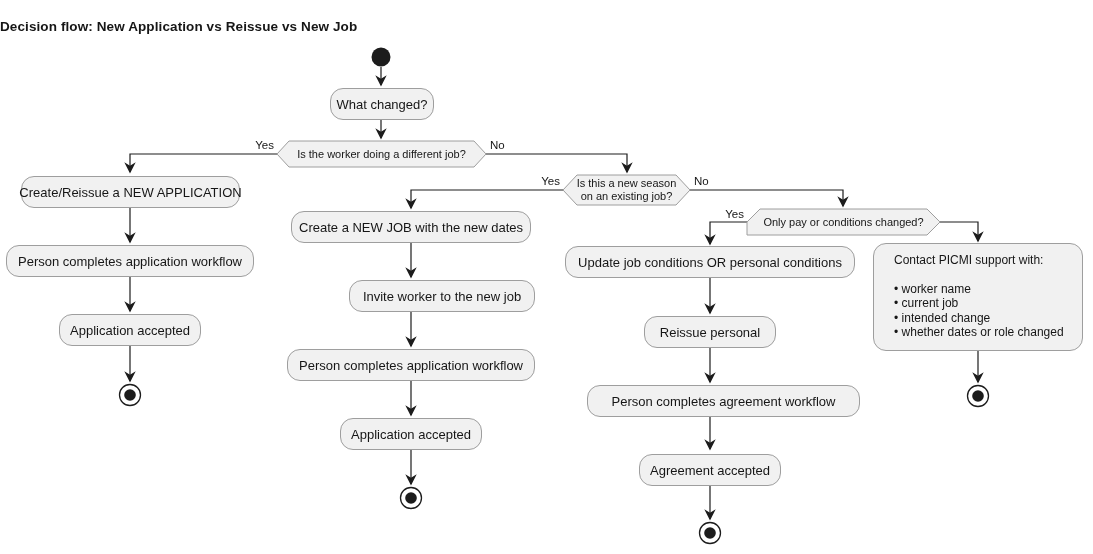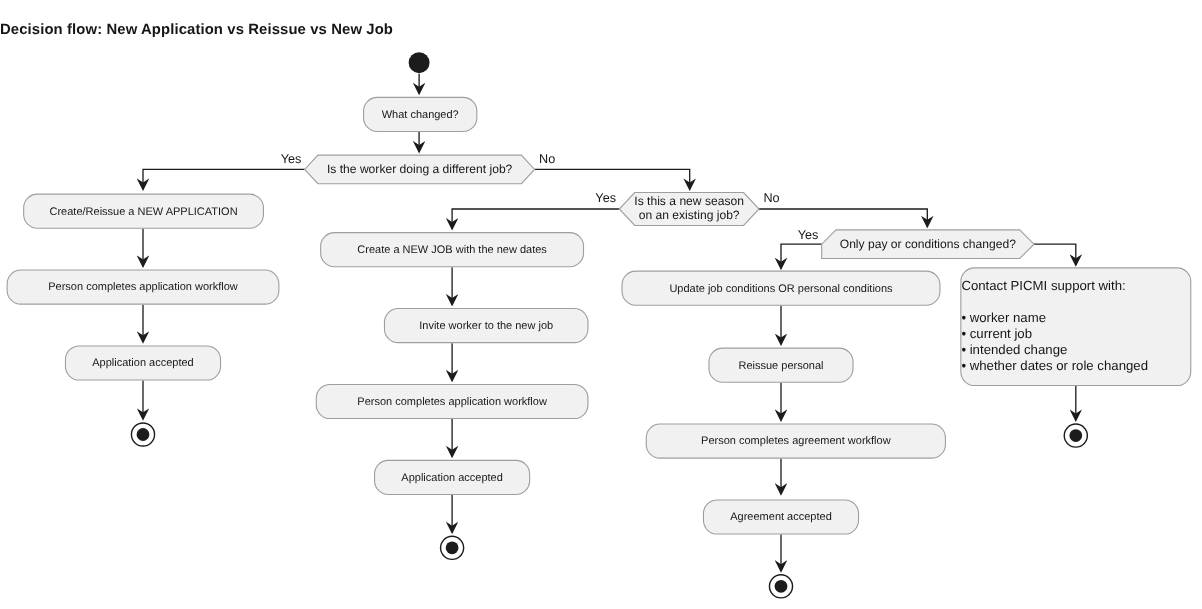--- a/index.html
+++ b/index.html
@@ -15,34 +15,34 @@
   svg.connectors{position:absolute;left:0;top:0;}
   svg .edge{fill:none;stroke:var(--line,#1c1c1c);stroke-width:1.2;}
   svg .dec{fill:var(--node-fill,#f1f1f1);stroke:var(--node-border,#9e9e9e);stroke-width:1;}
   svg .start{fill:var(--line,#1c1c1c);stroke:none;}
   svg .end-outer{fill:#ffffff;stroke:var(--line,#1c1c1c);stroke-width:1.3;}
   svg .end-inner{fill:var(--line,#1c1c1c);stroke:none;}
   .node{
     position:absolute;background:var(--node-fill,#f1f1f1);
     border:1px solid var(--node-border,#9e9e9e);border-radius:13px;
     display:flex;align-items:center;justify-content:center;
-    font-size:10px;white-space:nowrap;box-sizing:border-box;
+    font-size:13px;white-space:nowrap;box-sizing:border-box;
   }
   .dec-label{
     position:absolute;display:flex;align-items:center;justify-content:center;
     font-size:11px;line-height:13px;text-align:center;white-space:pre-line;
   }
   .edge-label{
     position:absolute;font-size:11.5px;line-height:13px;white-space:nowrap;
   }
   .edge-label.r{text-align:right;}
   .note{
     position:absolute;background:var(--node-fill,#f1f1f1);
     border:1px solid var(--node-border,#9e9e9e);border-radius:13px;
-    box-sizing:border-box;padding:9px 8px 6px 0;
+    box-sizing:border-box;padding:9px 8px 6px 20px;
     font-size:12px;line-height:14.6px;text-align:left;
   }
   .note .nt{margin-bottom:14px;white-space:nowrap;}
   .note .ni{white-space:nowrap;}
 </style>
 </head>
 <body>
 
 <div class="stage">
 

